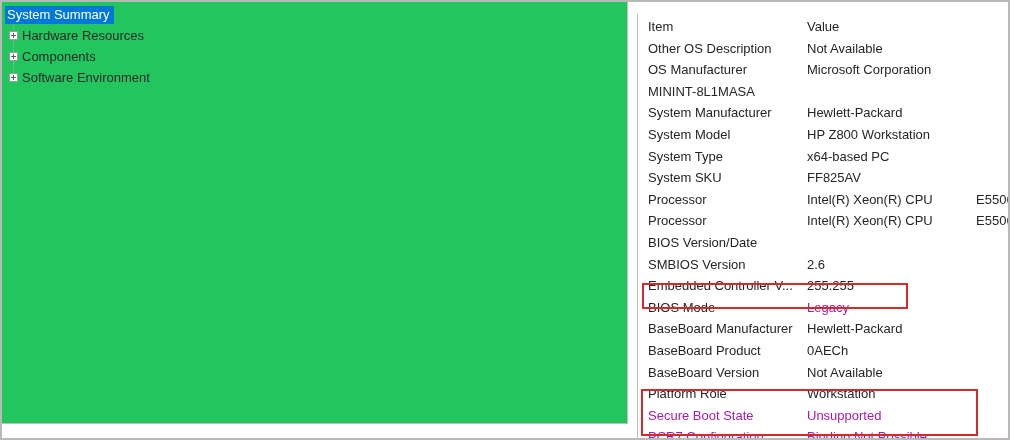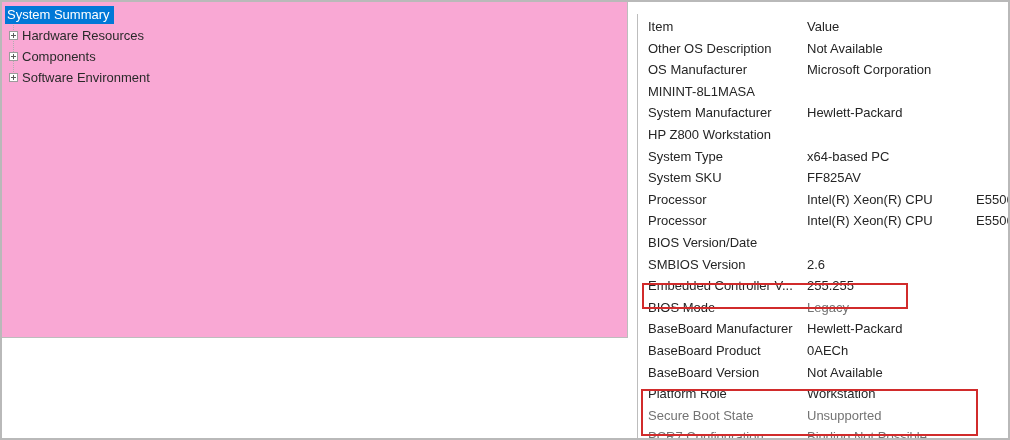--- a/index.html
+++ b/index.html
@@ -6,22 +6,22 @@
   body { background:#fff; font-family:"Liberation Sans","DejaVu Sans",sans-serif; }
 
   .window {
     position:relative; width:1010px; height:440px;
     background:#fff; border:2px solid #b9b9b9;
     font-size:13px; color:#252525; overflow:hidden;
   }
 
   
   .tree-pane {
-    position:absolute; left:0; top:0; width:626px; height:336px;
-    background:#f9a8d4; border-right:1px solid #bdbdbd; border-bottom:1px solid #bdbdbd;
+    position:absolute; left:0; top:0; width:626px; height:422px;
+    background:#22c55e; border-right:1px solid #bdbdbd; border-bottom:1px solid #bdbdbd;
     padding:2px 0 0 2px; overflow:hidden;
   }
   .tree-connector {
     position:absolute; left:11px; top:21px; height:53px; width:0;
     border-left:1px dotted #b0b0b0; z-index:0;
   }
   .tree-item { position:relative; height:21px; display:flex; align-items:center; z-index:1; cursor:default; }
   .expander {
     position:relative; width:9px; height:9px; margin-left:5px;
     border:1px solid #9b9b9b; background:#fff; flex:0 0 auto;
@@ -41,21 +41,21 @@
   
   .list-pane {
     position:absolute; left:635px; top:12px; width:371px; height:436px;
     background:#fff; border-left:1px solid #bdbdbd;
     padding:2px 0 0 10px; overflow:hidden;
   }
   .row { display:flex; height:21.6px; line-height:21.6px; white-space:nowrap; }
   .col-item  { width:159px; flex:0 0 auto; overflow:hidden; white-space:pre; }
   .col-value { flex:1 1 auto; overflow:hidden; white-space:pre; }
   .row.header .col-item, .row.header .col-value { color:#252525; }
-  .olive { color:#737373; }
+  .olive { color:#a21caf; }
 
   
   .redbox { position:absolute; border:2px solid #d12b2b; background:transparent; pointer-events:none; }
   .box-bios   { left:640px; top:281px; width:266px; height:26px; }
   .box-secure { left:639px; top:387px; width:337px; height:47px; }
 </style>
 </head>
 <body>
 
 <div class="window">
@@ -97,20 +97,21 @@
     <div class="col-value">Microsoft Corporation</div>
   </div>
         <div class="row">
     <div class="col-value">MININT-8L1MASA</div>
   </div>
         <div class="row">
     <div class="col-item">System Manufacturer</div>
     <div class="col-value">Hewlett-Packard</div>
   </div>
         <div class="row">
+    <div class="col-item">System Model</div>
     <div class="col-value">HP Z800 Workstation</div>
   </div>
         <div class="row">
     <div class="col-item">System Type</div>
     <div class="col-value">x64-based PC</div>
   </div>
         <div class="row">
     <div class="col-item">System SKU</div>
     <div class="col-value">FF825AV</div>
   </div>

